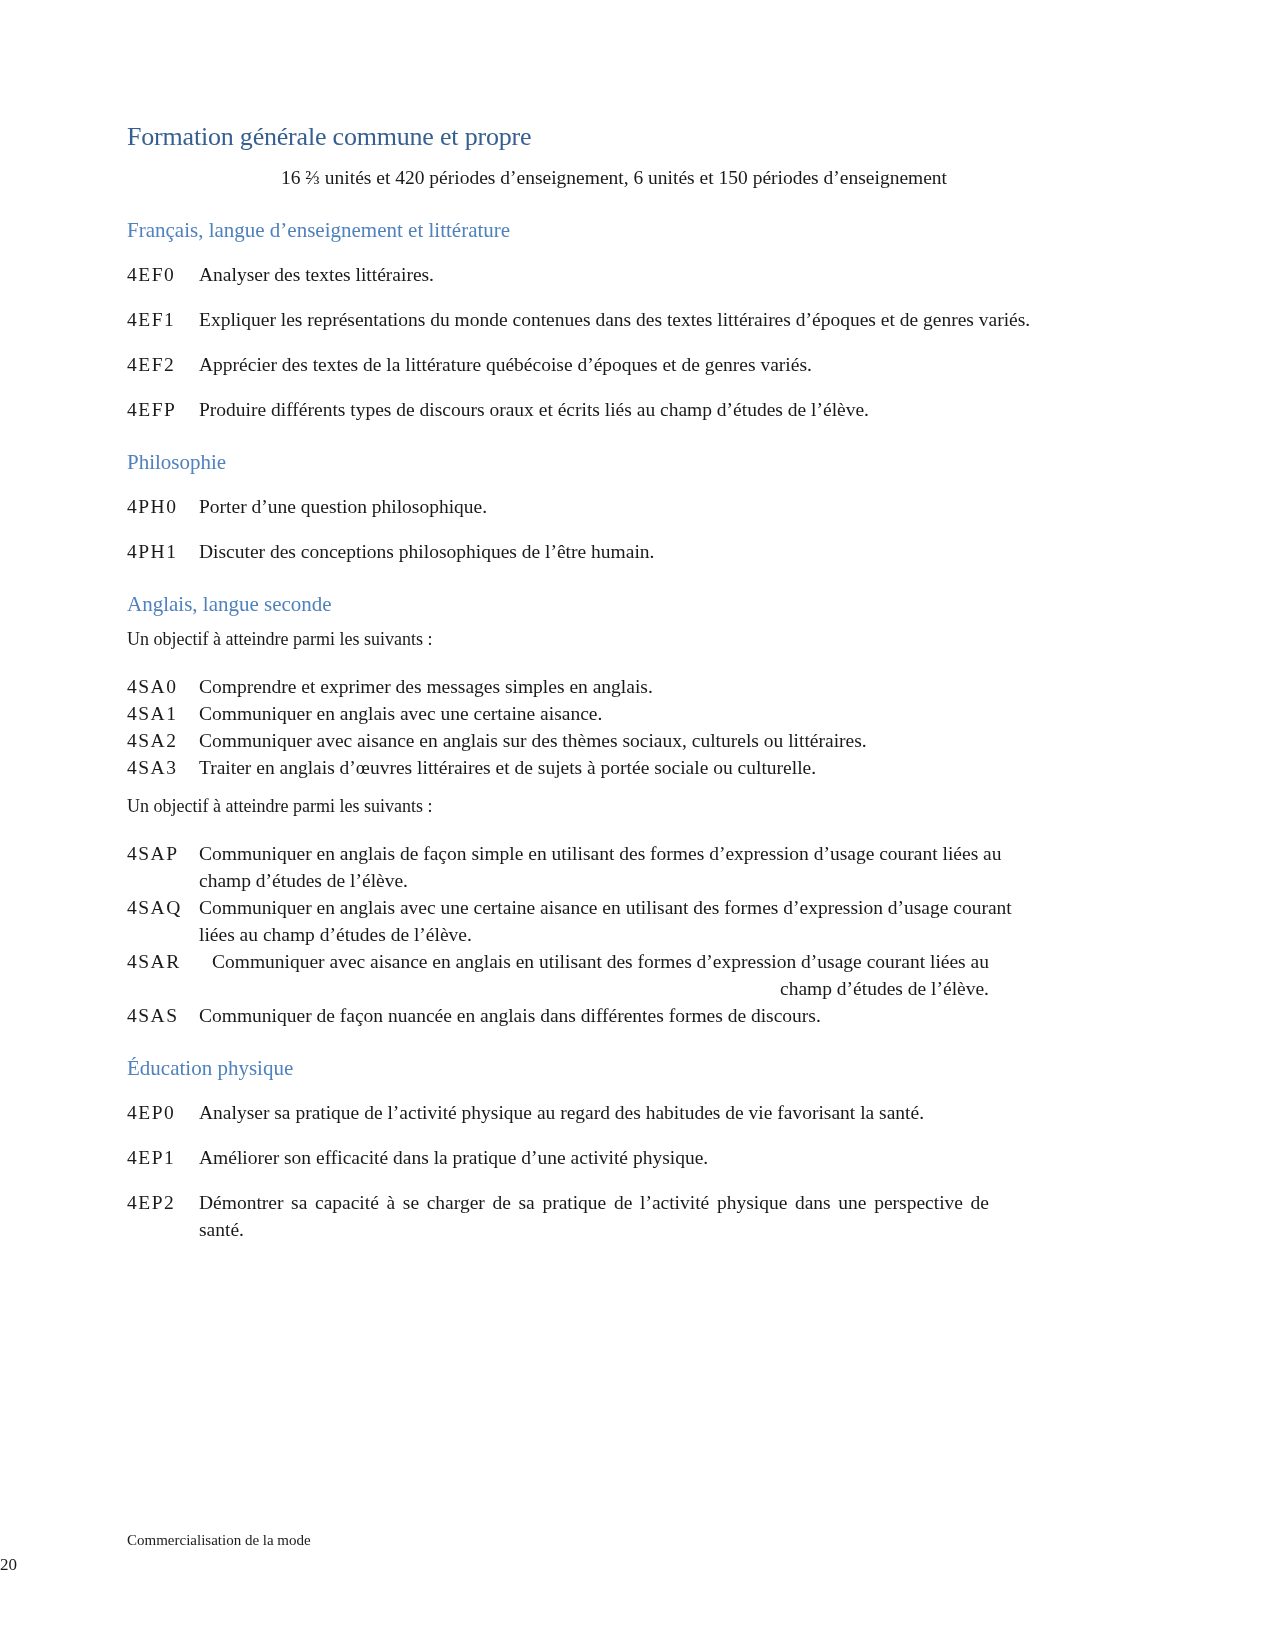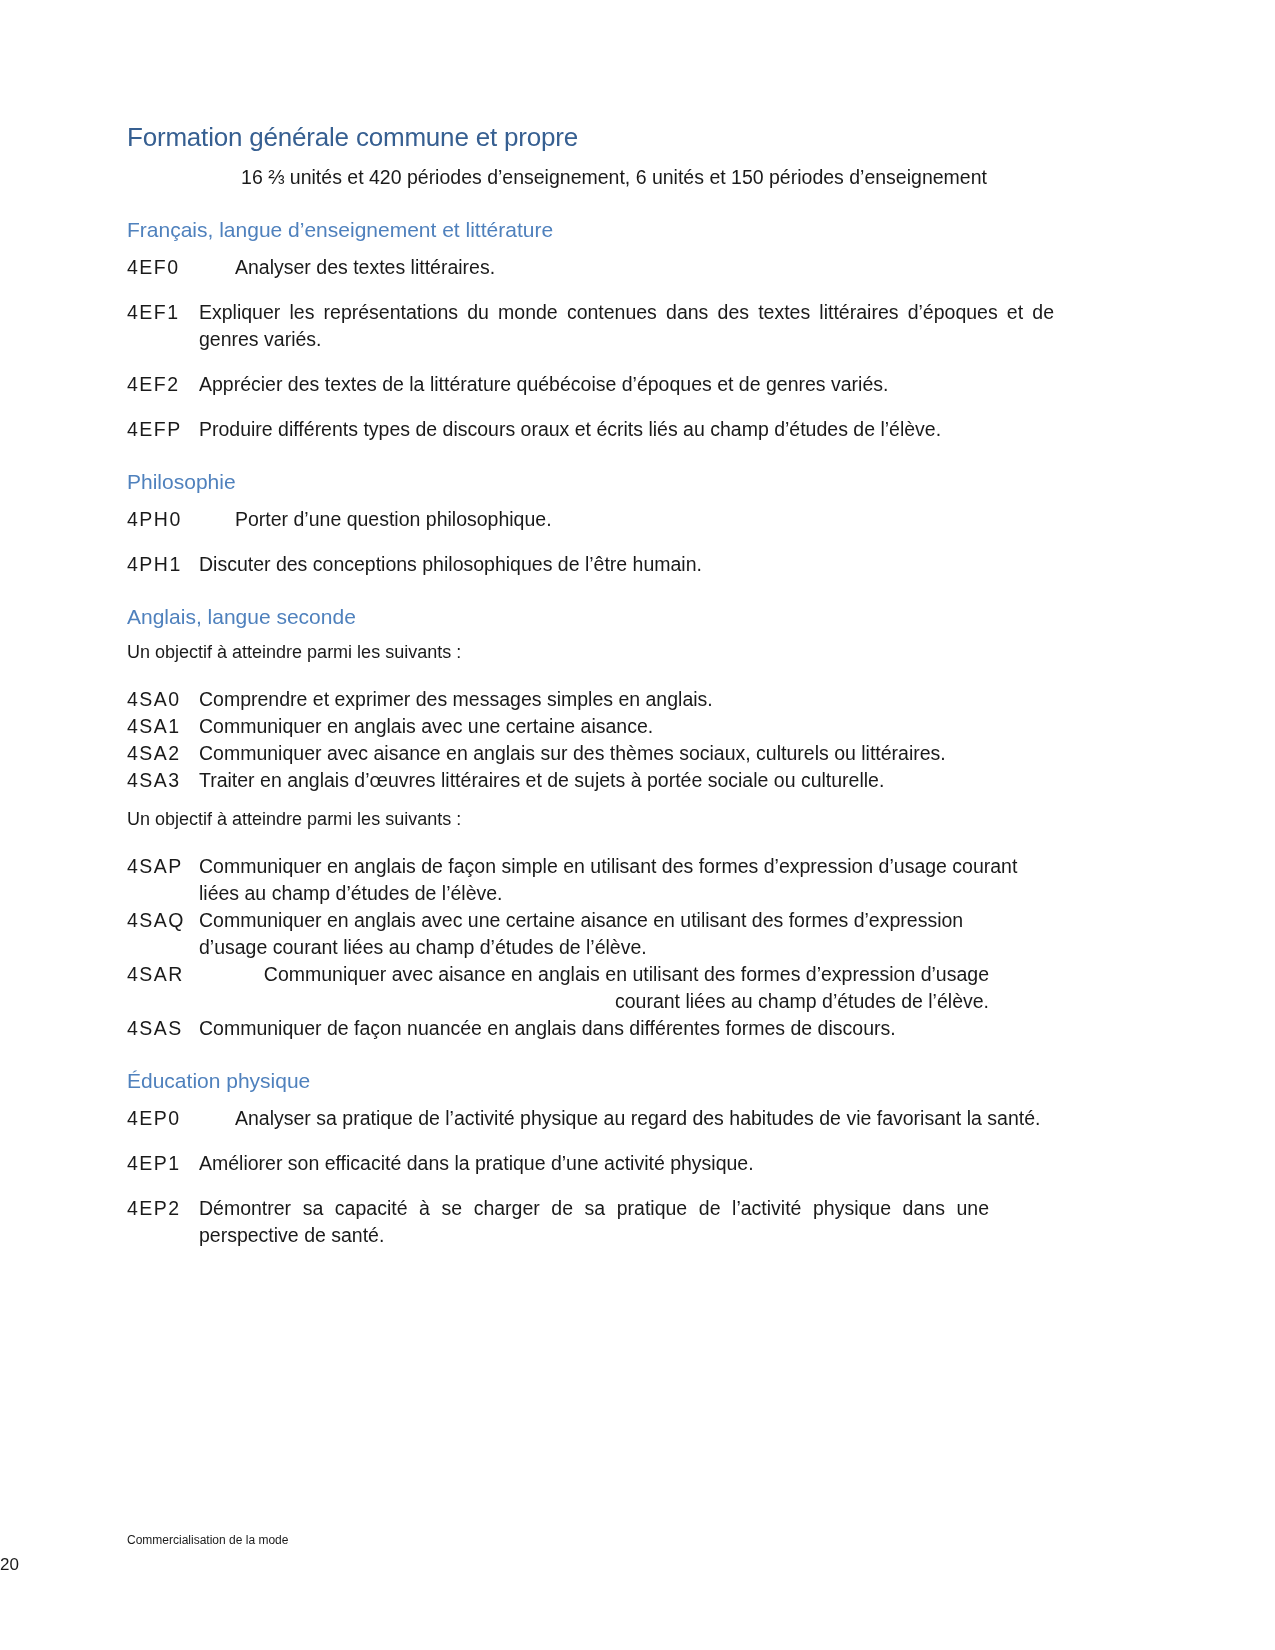--- a/index.html
+++ b/index.html
@@ -1,21 +1,21 @@
 <!DOCTYPE html>
 <html lang="fr"><head>
 <meta charset="utf-8">
 <style>
   html, body { margin: 0; padding: 0; background: #ffffff; }
   .page {
     position: relative;
     width: 1275px;
     height: 1650px;
     background: #ffffff;
-    font-family: Liberation Sans, sans-serif;
+    font-family: Liberation Serif, serif;
     color: #1a1a1a;
     overflow: hidden;
   }
   .content {
     position: absolute;
     left: 127px;
     top: 121px;
     width: 963px;
   }
   .doc-title {
@@ -45,38 +45,38 @@
     margin: 9px 0 0 0;
   }
   .intro.second { margin-top: 12px; }
   .obj {
     display: flex;
     align-items: flex-start;
     font-size: 19.5px;
     line-height: 27px;
     margin-top: 18px;
   }
-  .obj.first { margin-top: 11px; gap: 36px; }
+  .obj.first { margin-top: 18px; }
   .obj .code {
     flex: 0 0 72px;
     letter-spacing: 1.5px;
     white-space: nowrap;
   }
   .obj .txt { flex: 1; }
   .group { margin-top: 20px; }
   .group .obj { margin-top: 0; }
   .txt.w855 { max-width: 855px; }
   .txt.w820 { max-width: 820px; }
   .txt.w790 { max-width: 790px; text-align: right; }
   .txt.justify { text-align: justify; }
   .footer-program {
     position: absolute;
     left: 127px;
     top: 1529px;
-    font-size: 12px;
+    font-size: 15px;
     line-height: 22px;
     color: #1a1a1a;
   }
   .footer-page {
     position: absolute;
     left: 0;
     top: 1554px;
     width: 100%;
     text-align: left;
     font-size: 17px;

